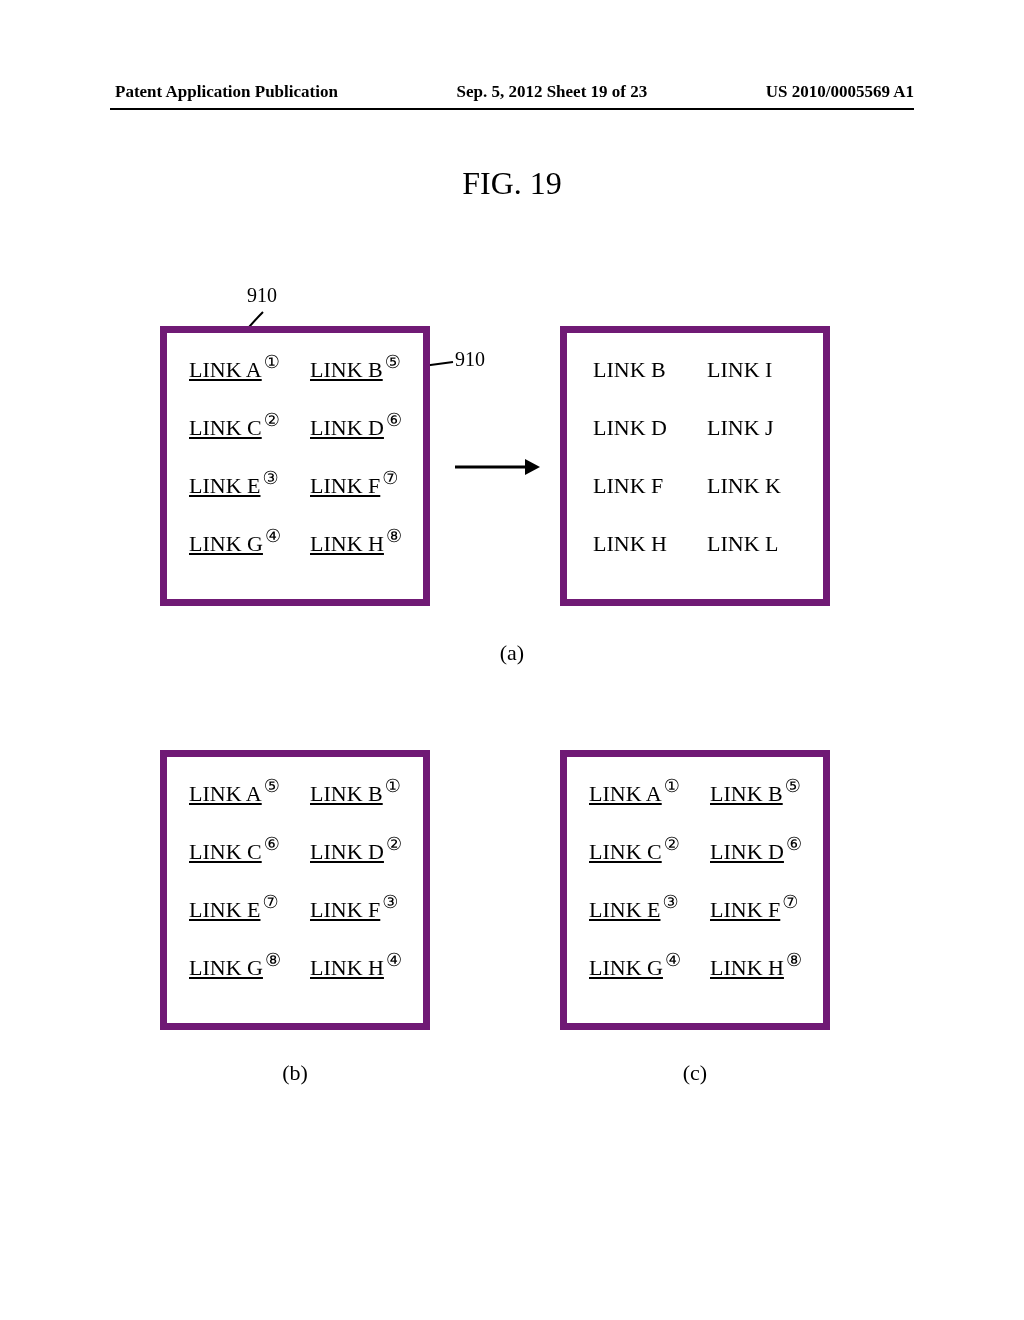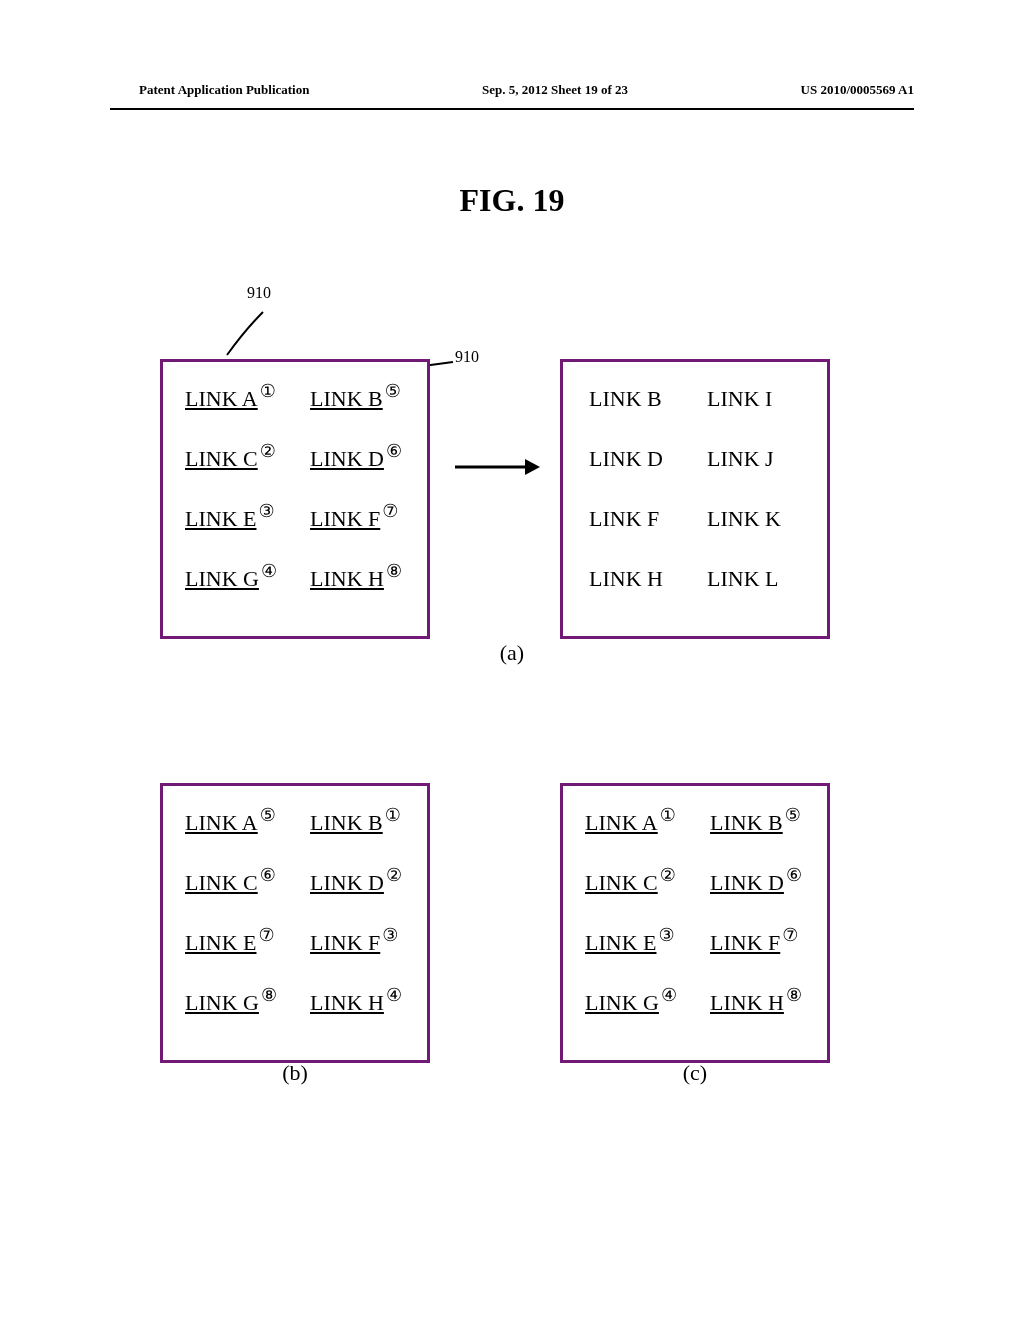--- a/index.html
+++ b/index.html
@@ -11,46 +11,43 @@
     position: relative;
   }
   .header {
     position: absolute;
     top: 82px;
     left: 0;
     right: 0;
     padding: 0 110px 0 115px;
     display: flex;
     justify-content: space-between;
-    font-size: 13px;
+    font-size: 17px;
     font-weight: bold;
-    margin-left: 24px;
   }
   .header-line {
     position: absolute;
     top: 108px;
     left: 110px;
     right: 110px;
     border-top: 2px solid #000;
   }
   .fig-title {
     position: absolute;
     top: 165px;
     left: 0;
     right: 0;
     text-align: center;
     font-size: 32px;
-    font-weight: bold;
-    margin-top: 17px;
+    font-weight: normal;
   }
   .panel {
     position: absolute;
-    border: 3px solid #701a75;
+    border: 7px solid #701a75;
     background: #fff;
-    margin-top: 33px;
   }
   .link-grid {
     display: grid;
     grid-template-columns: 1fr 1fr;
     grid-template-rows: repeat(4, 1fr);
     column-gap: 30px;
     row-gap: 20px;
     padding: 24px 22px 30px 22px;
     height: 100%;
     align-content: start;
@@ -79,21 +76,21 @@
     top: -6px;
     left: 2px;
   }
   .sub-label {
     position: absolute;
     font-size: 22px;
     width: 100%;
     text-align: center;
   }
   .callout-num {
-    font-size: 16px;
+    font-size: 20px;
   }
   svg.callout-svg {
     position: absolute;
     overflow: visible;
   }
 </style>
 </head>
 <body>
 
 <div class="header">

